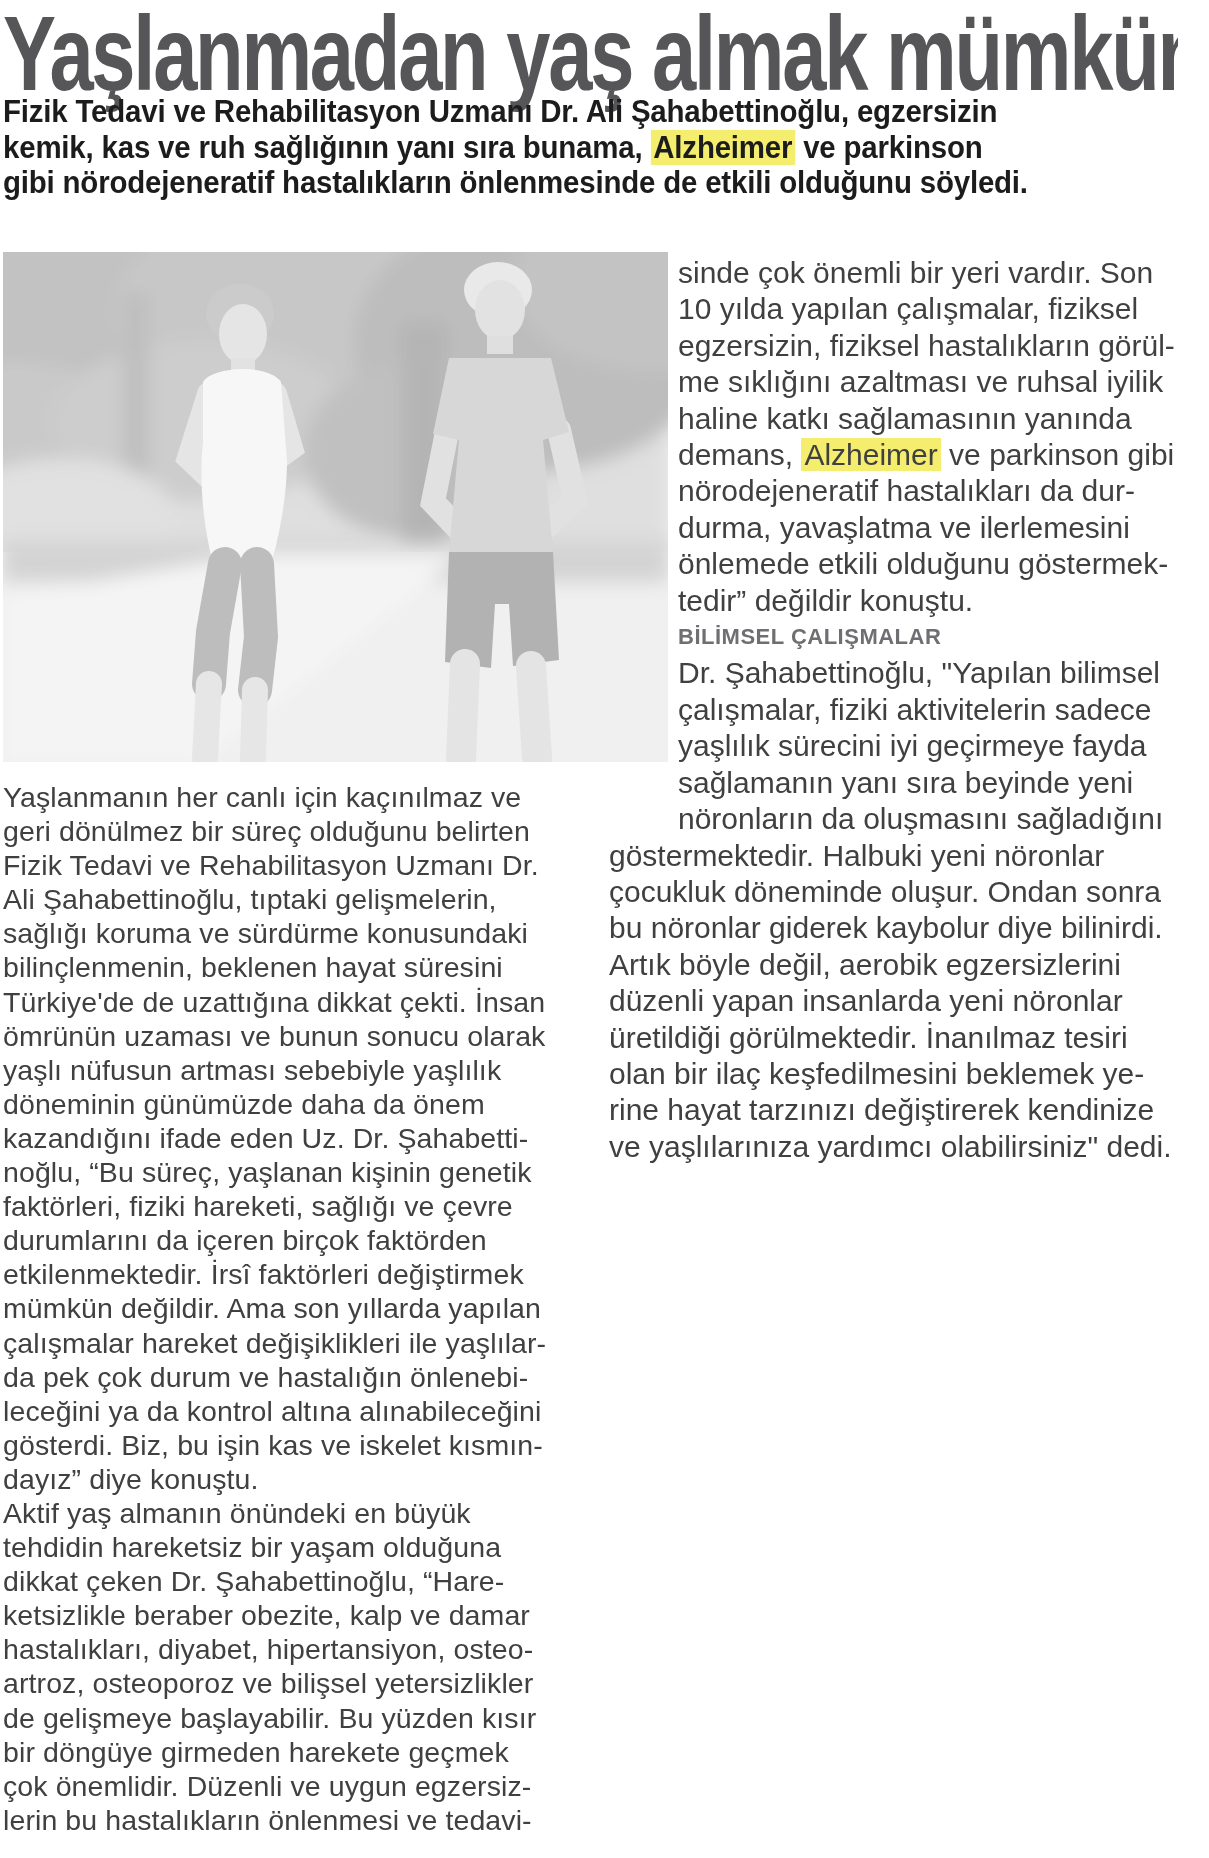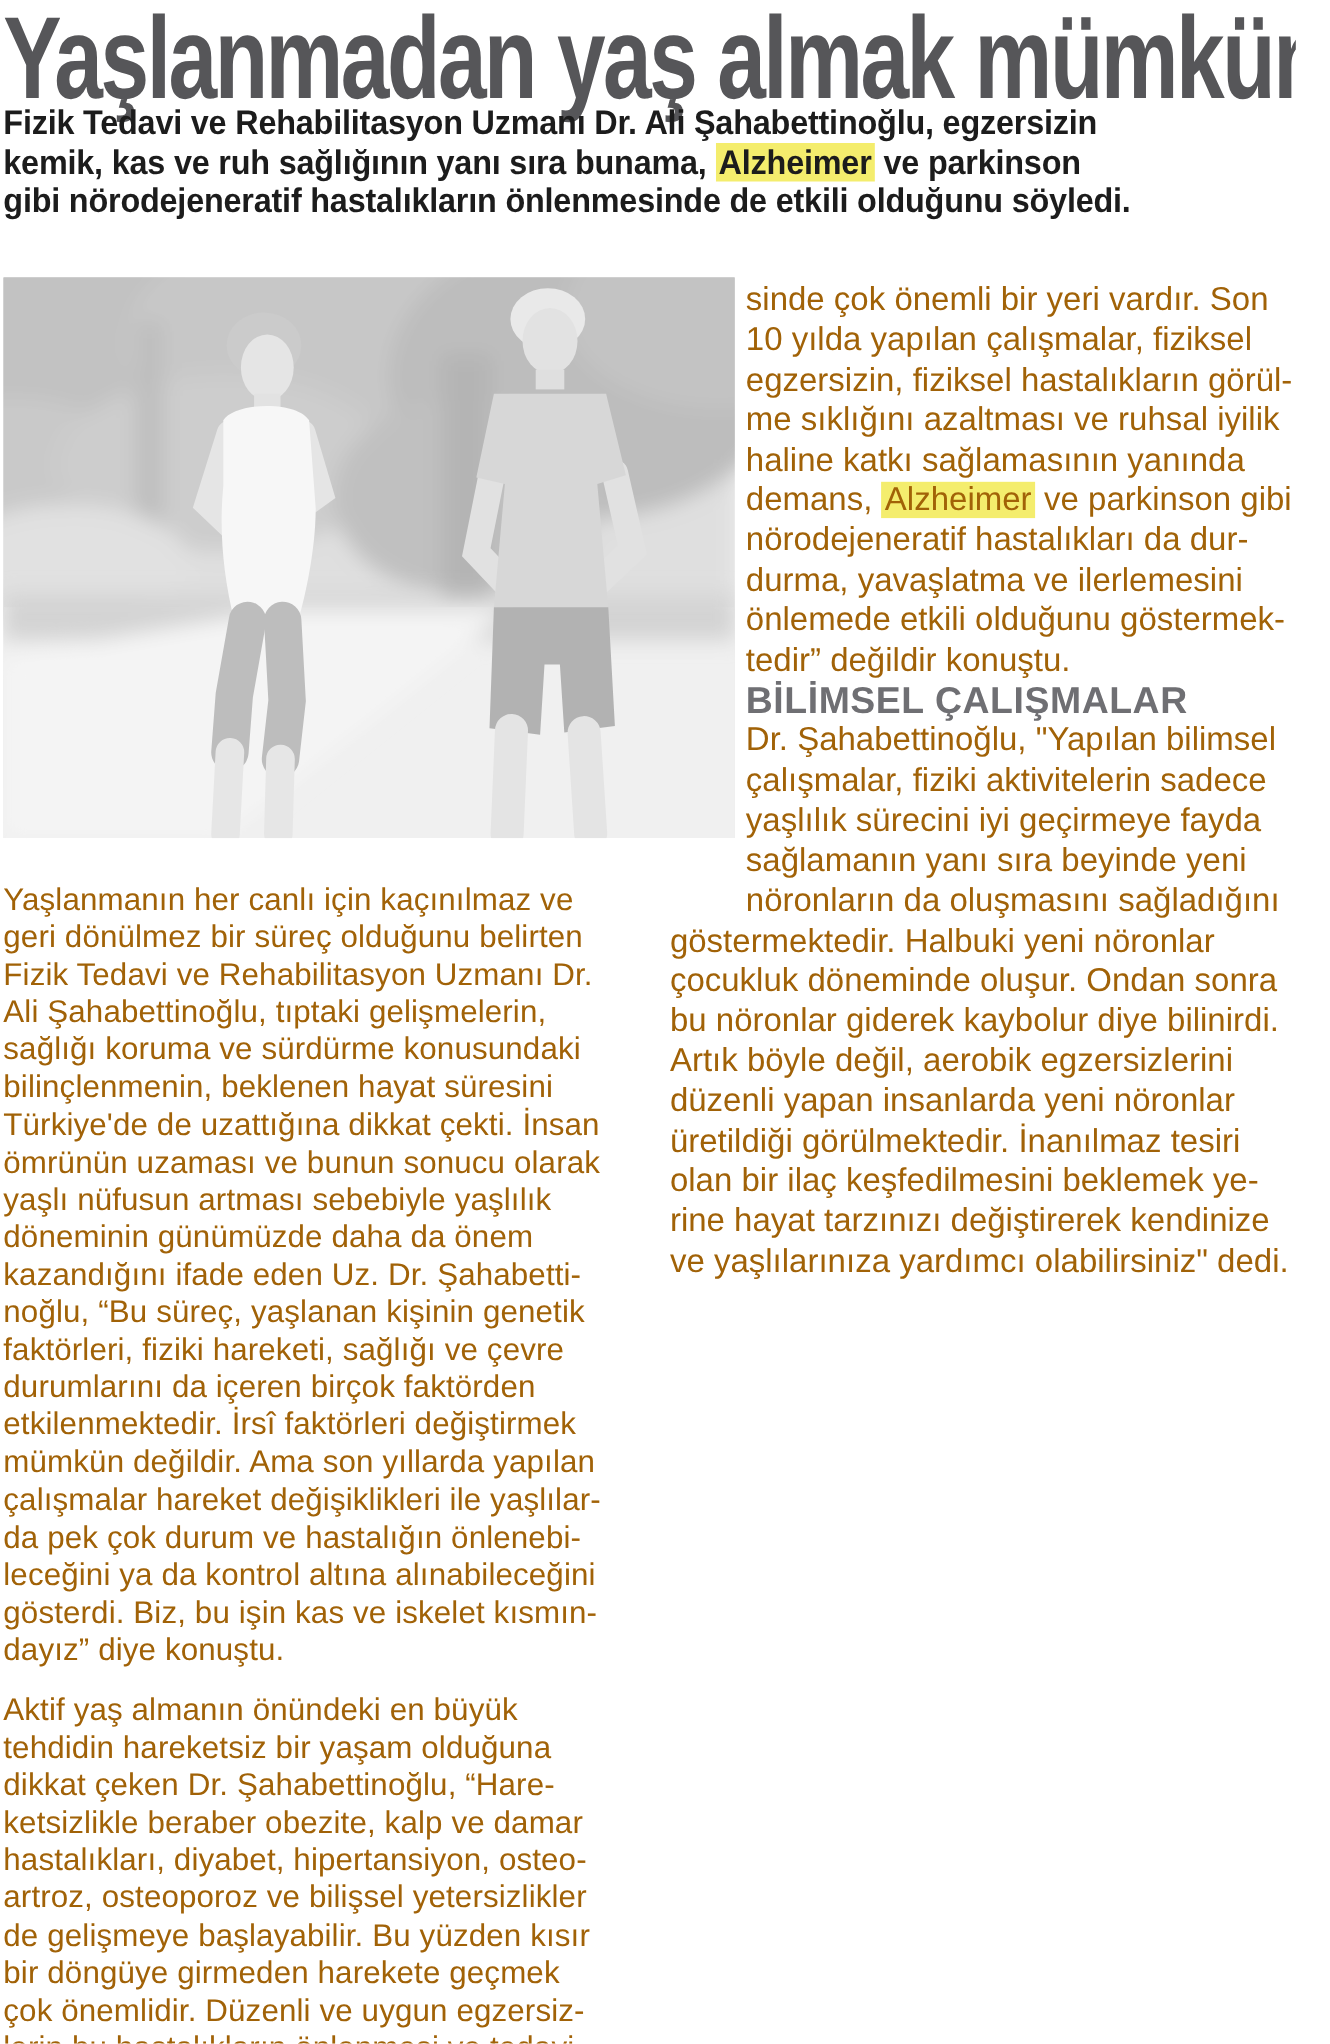--- a/index.html
+++ b/index.html
@@ -24,26 +24,26 @@
   mark.hl{background:#f4ed6d;color:inherit;padding:0 3px;}
   
   .photo{position:absolute;left:3px;top:252px;width:665px;height:510px;overflow:hidden;}
   
   .col{position:absolute;}
   .col-left{left:3px;top:780px;width:640px;}
   .col-right{left:609px;top:255px;width:600px;}
   .col-right .indented{margin-left:69px;}
   .body-para{
     margin:0;white-space:pre;
-    font-size:30px;line-height:36.4px;color:#a16207;letter-spacing:0;
+    font-size:30px;line-height:36.4px;color:#404040;letter-spacing:0;
   }
-  .col-left .body-para{font-size:28.5px;line-height:34.1px;letter-spacing:.1px;margin-top:21px;}
+  .col-left .body-para{font-size:28.5px;line-height:34.1px;letter-spacing:.1px;}
   .section-heading{
     margin:0;white-space:pre;font-weight:700;
-    font-size:34px;line-height:36.4px;color:#6f6f73;letter-spacing:.5px;
+    font-size:22px;line-height:36.4px;color:#6f6f73;letter-spacing:.5px;
   }
   .col-left .section-heading{font-size:28px;line-height:34.1px;}
 </style>
 </head>
 <body>
 
 <div class="canvas">
 
   <div class="headline-wrap">
     <span class="headline-text">Yaşlanmadan yaş almak mümkün</span>

